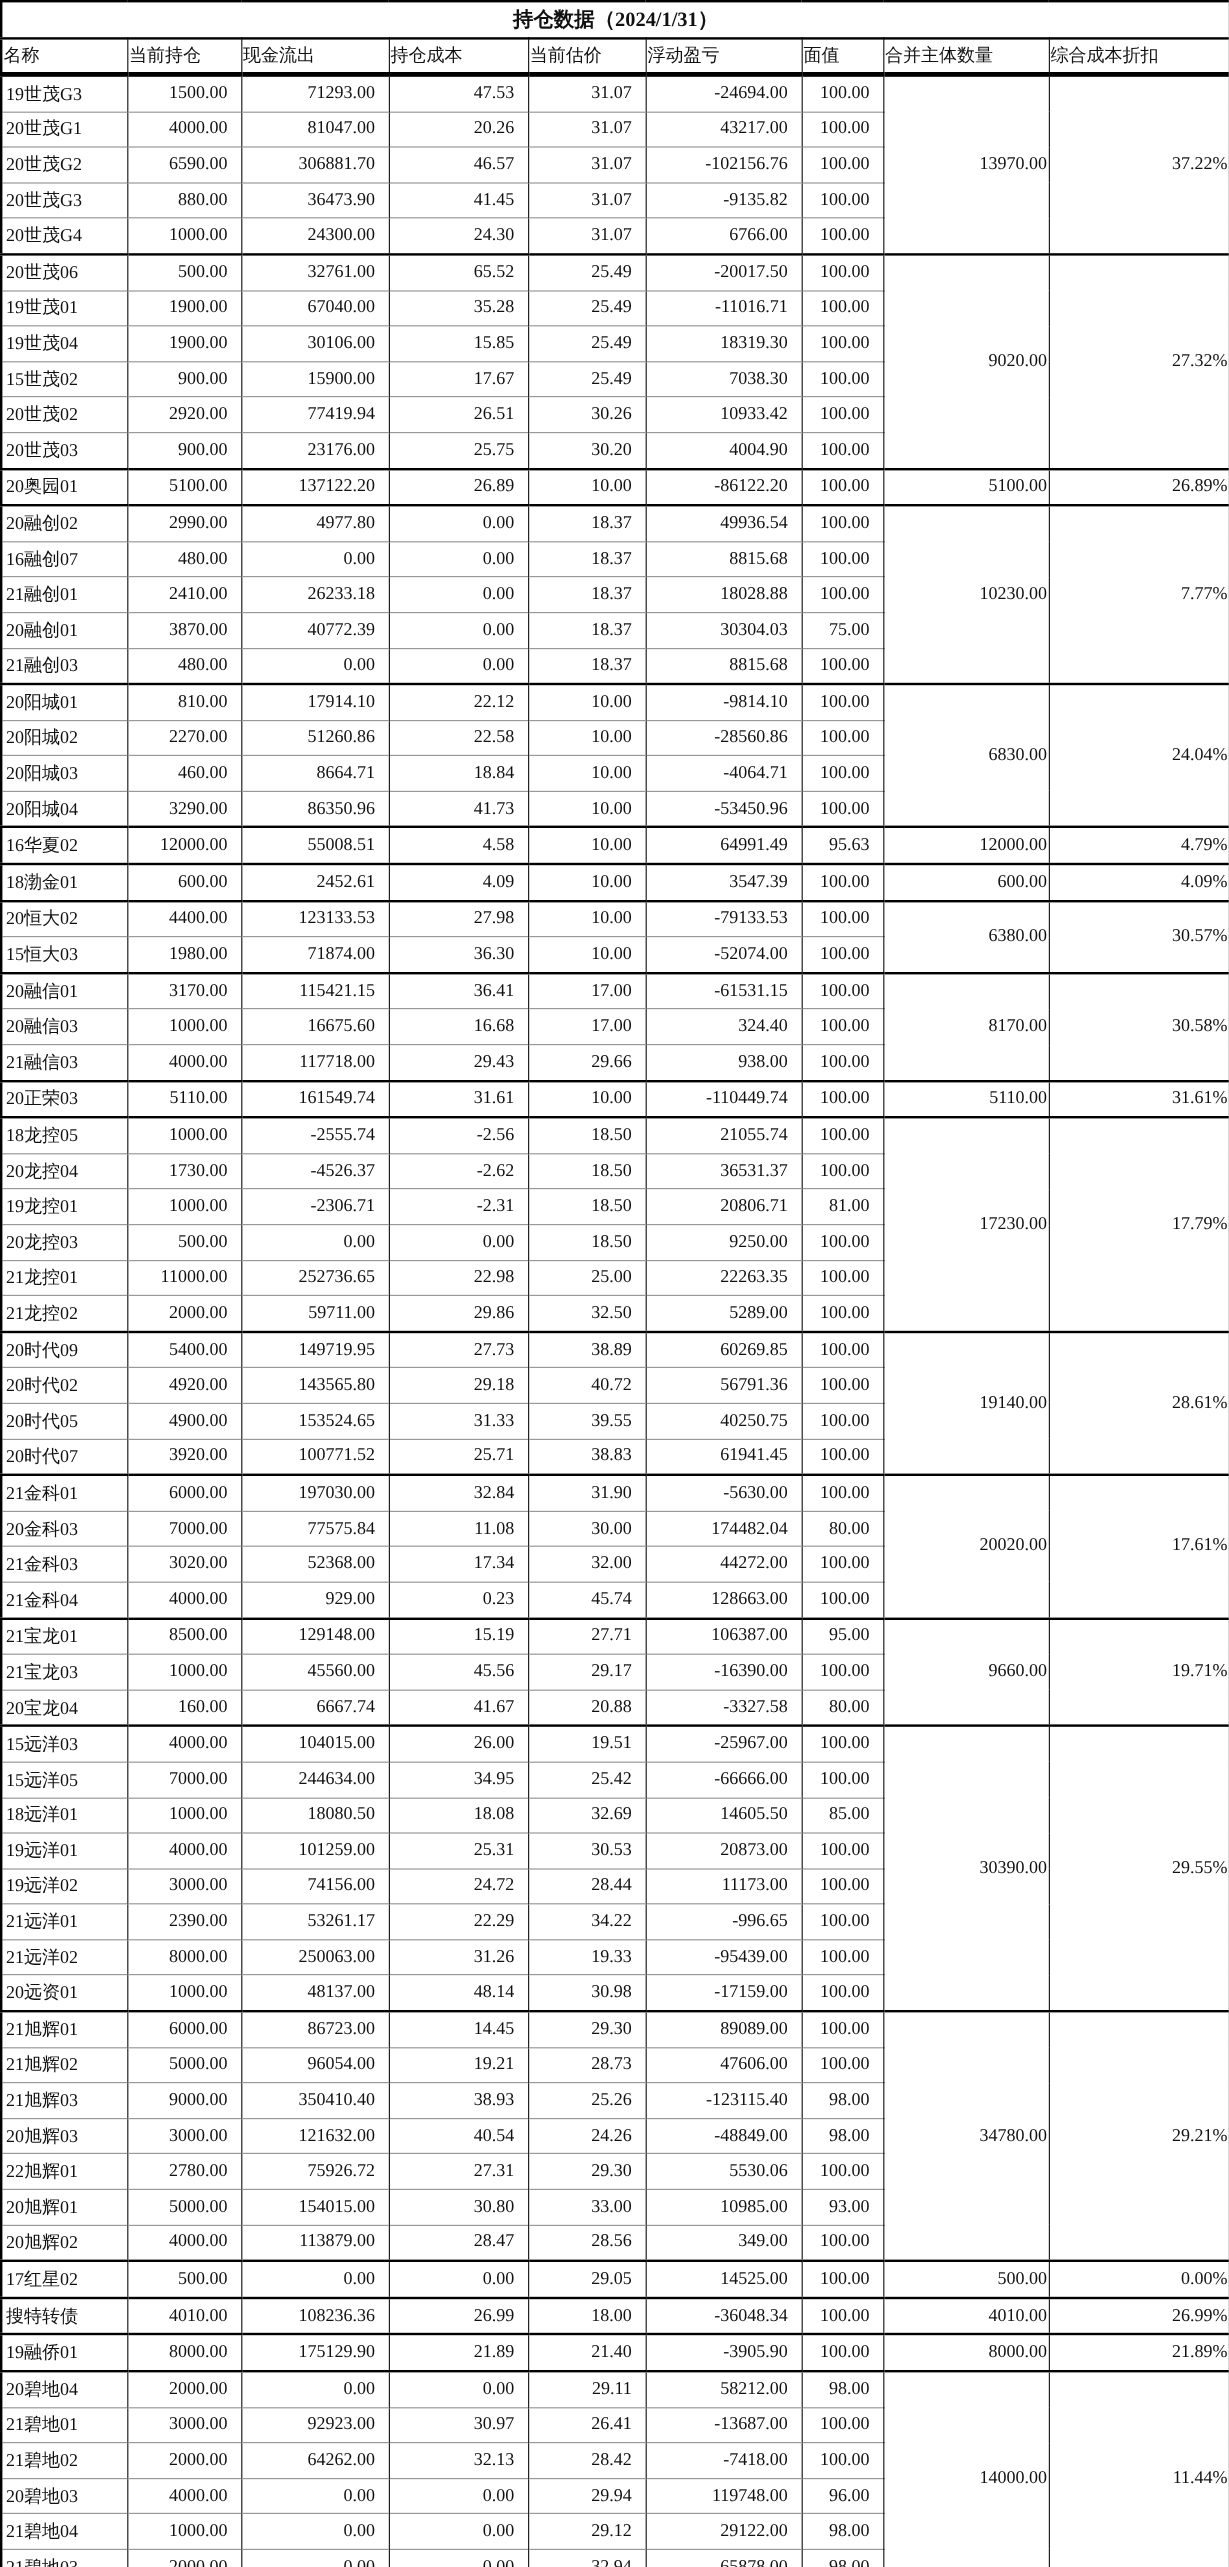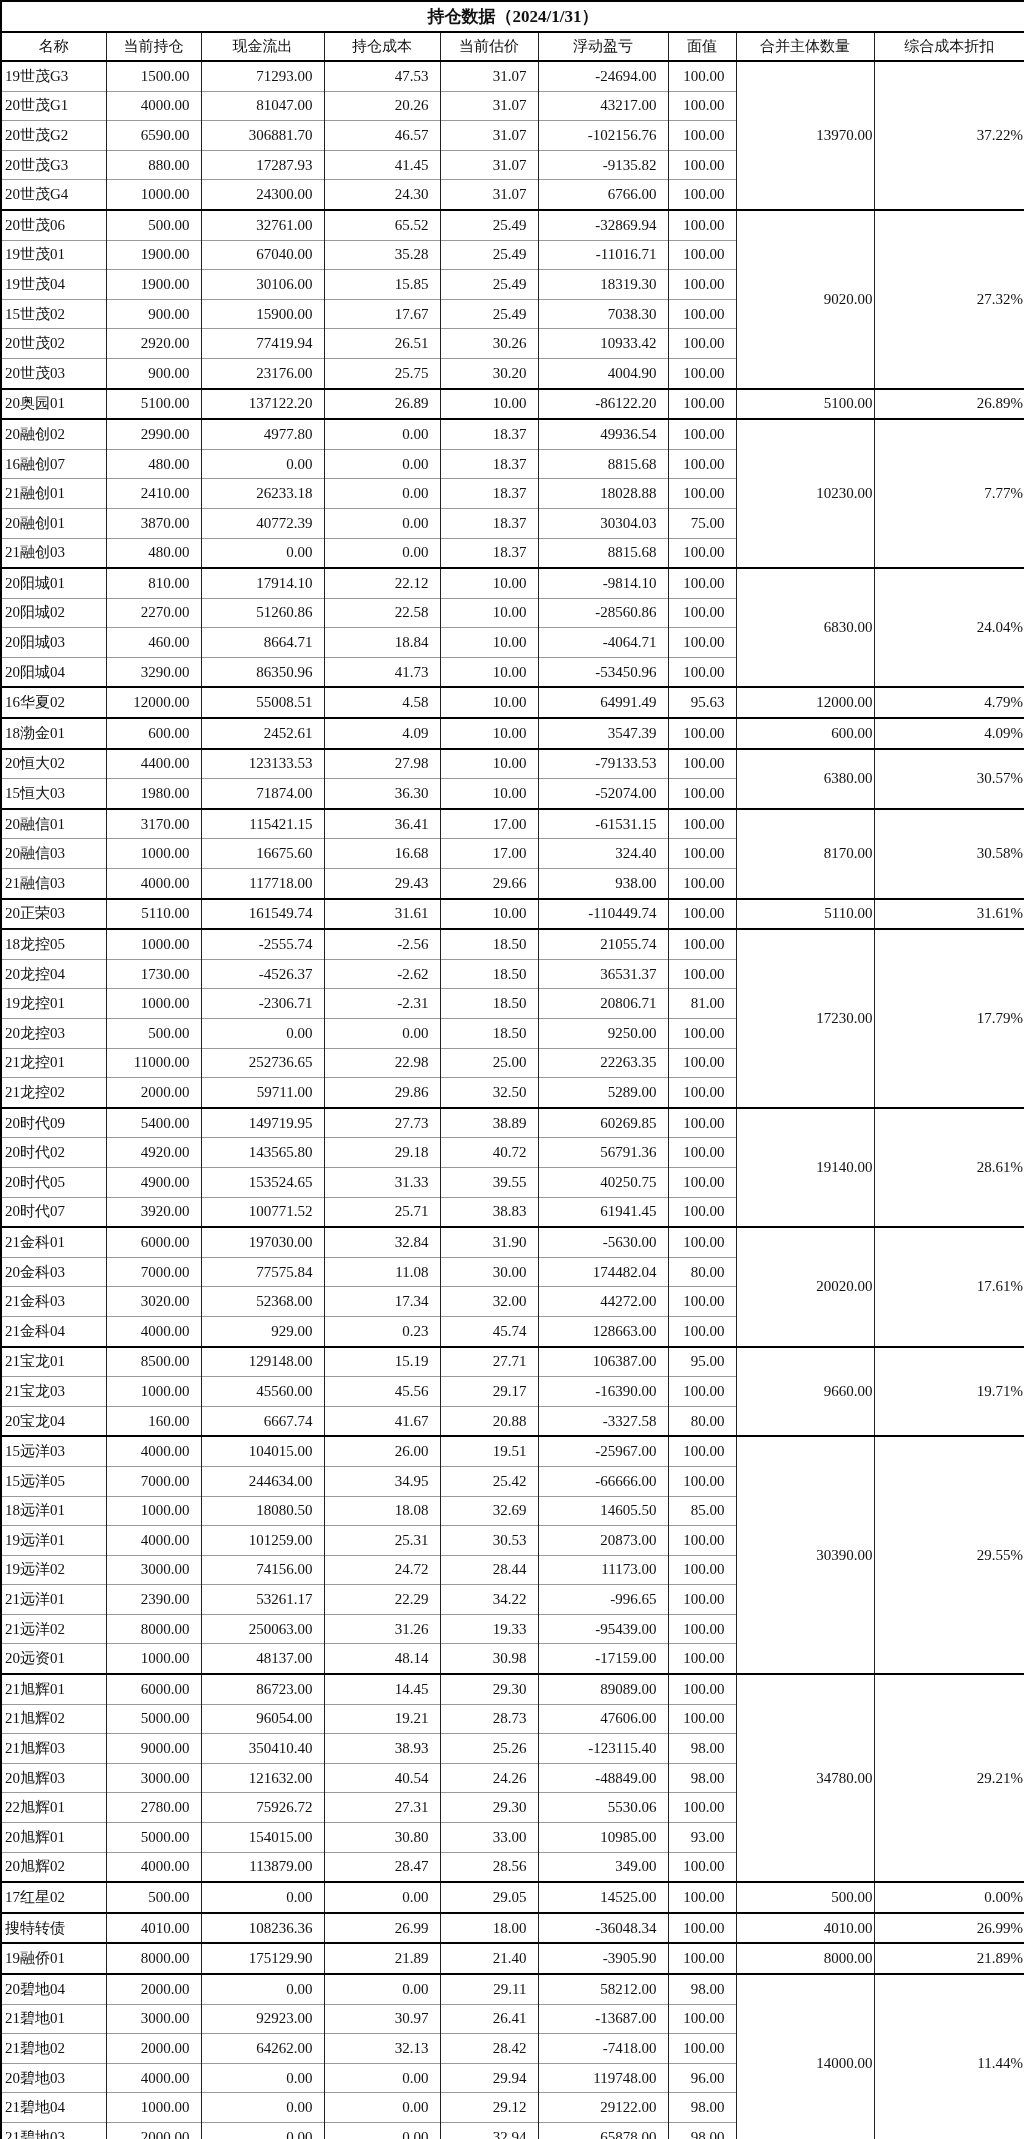--- a/index.html
+++ b/index.html
@@ -21,23 +21,23 @@
   }
   tr.title-row td {
     height: 27px;
     text-align: center;
     font-weight: bold;
     font-size: 17px;
     border-bottom: 2px solid #000000;
   }
   tr.header-row td {
     height: 25px;
-    text-align: center;
+    text-align: left;
     border-left: 1px solid #222222;
-    border-bottom: 2px solid #000000;
+    border-bottom: 4px solid #000000;
   }
   tr.data-row td {
     height: 26.6px;
     border-left: 1px solid #222222;
     border-top: 1px solid #999999;
   }
   tr.group-start td { border-top: 2.5px solid #000000; }
   td.name { text-align: left; padding-left: 3px; }
   td.num  { text-align: right; padding-right: 11px; }
   td.merged { text-align: right; }
@@ -98,42 +98,42 @@
           <td class="num">6590.00</td>
           <td class="num">306881.70</td>
           <td class="num">46.57</td>
           <td class="num">31.07</td>
           <td class="num">-102156.76</td>
           <td class="num">100.00</td>
         </tr>
         <tr class="data-row">
           <td class="name">20世茂G3</td>
           <td class="num">880.00</td>
-          <td class="num">17287.93</td>
+          <td class="num">36473.90</td>
           <td class="num">41.45</td>
           <td class="num">31.07</td>
           <td class="num">-9135.82</td>
           <td class="num">100.00</td>
         </tr>
         <tr class="data-row">
           <td class="name">20世茂G4</td>
           <td class="num">1000.00</td>
           <td class="num">24300.00</td>
           <td class="num">24.30</td>
           <td class="num">31.07</td>
           <td class="num">6766.00</td>
           <td class="num">100.00</td>
         </tr>
         <tr class="data-row group-start">
           <td class="name">20世茂06</td>
           <td class="num">500.00</td>
           <td class="num">32761.00</td>
           <td class="num">65.52</td>
           <td class="num">25.49</td>
-          <td class="num">-32869.94</td>
+          <td class="num">-20017.50</td>
           <td class="num">100.00</td>
           <td class="merged" rowspan="6">9020.00</td>
           <td class="merged" rowspan="6">27.32%</td>
         </tr>
         <tr class="data-row">
           <td class="name">19世茂01</td>
           <td class="num">1900.00</td>
           <td class="num">67040.00</td>
           <td class="num">35.28</td>
           <td class="num">25.49</td>

